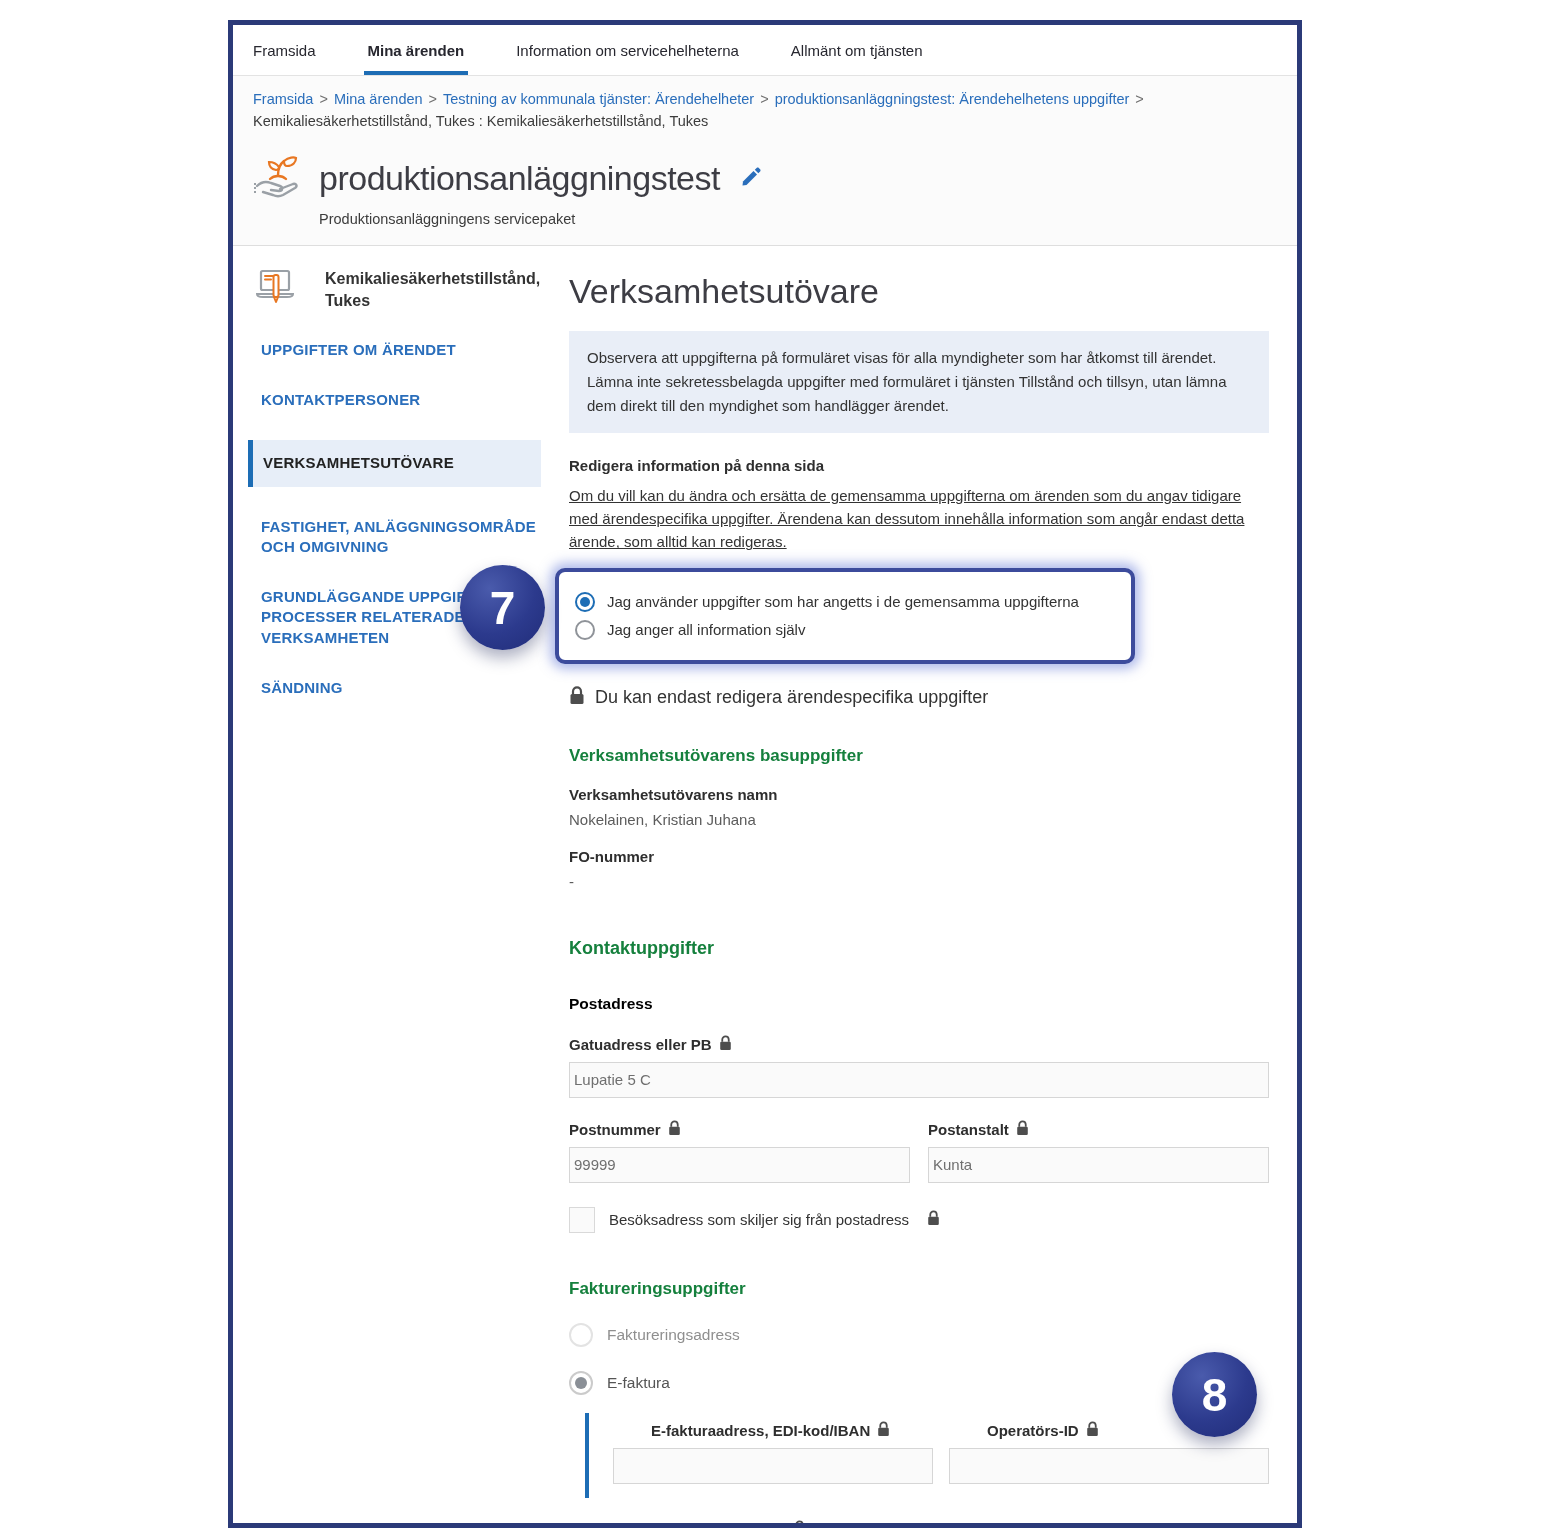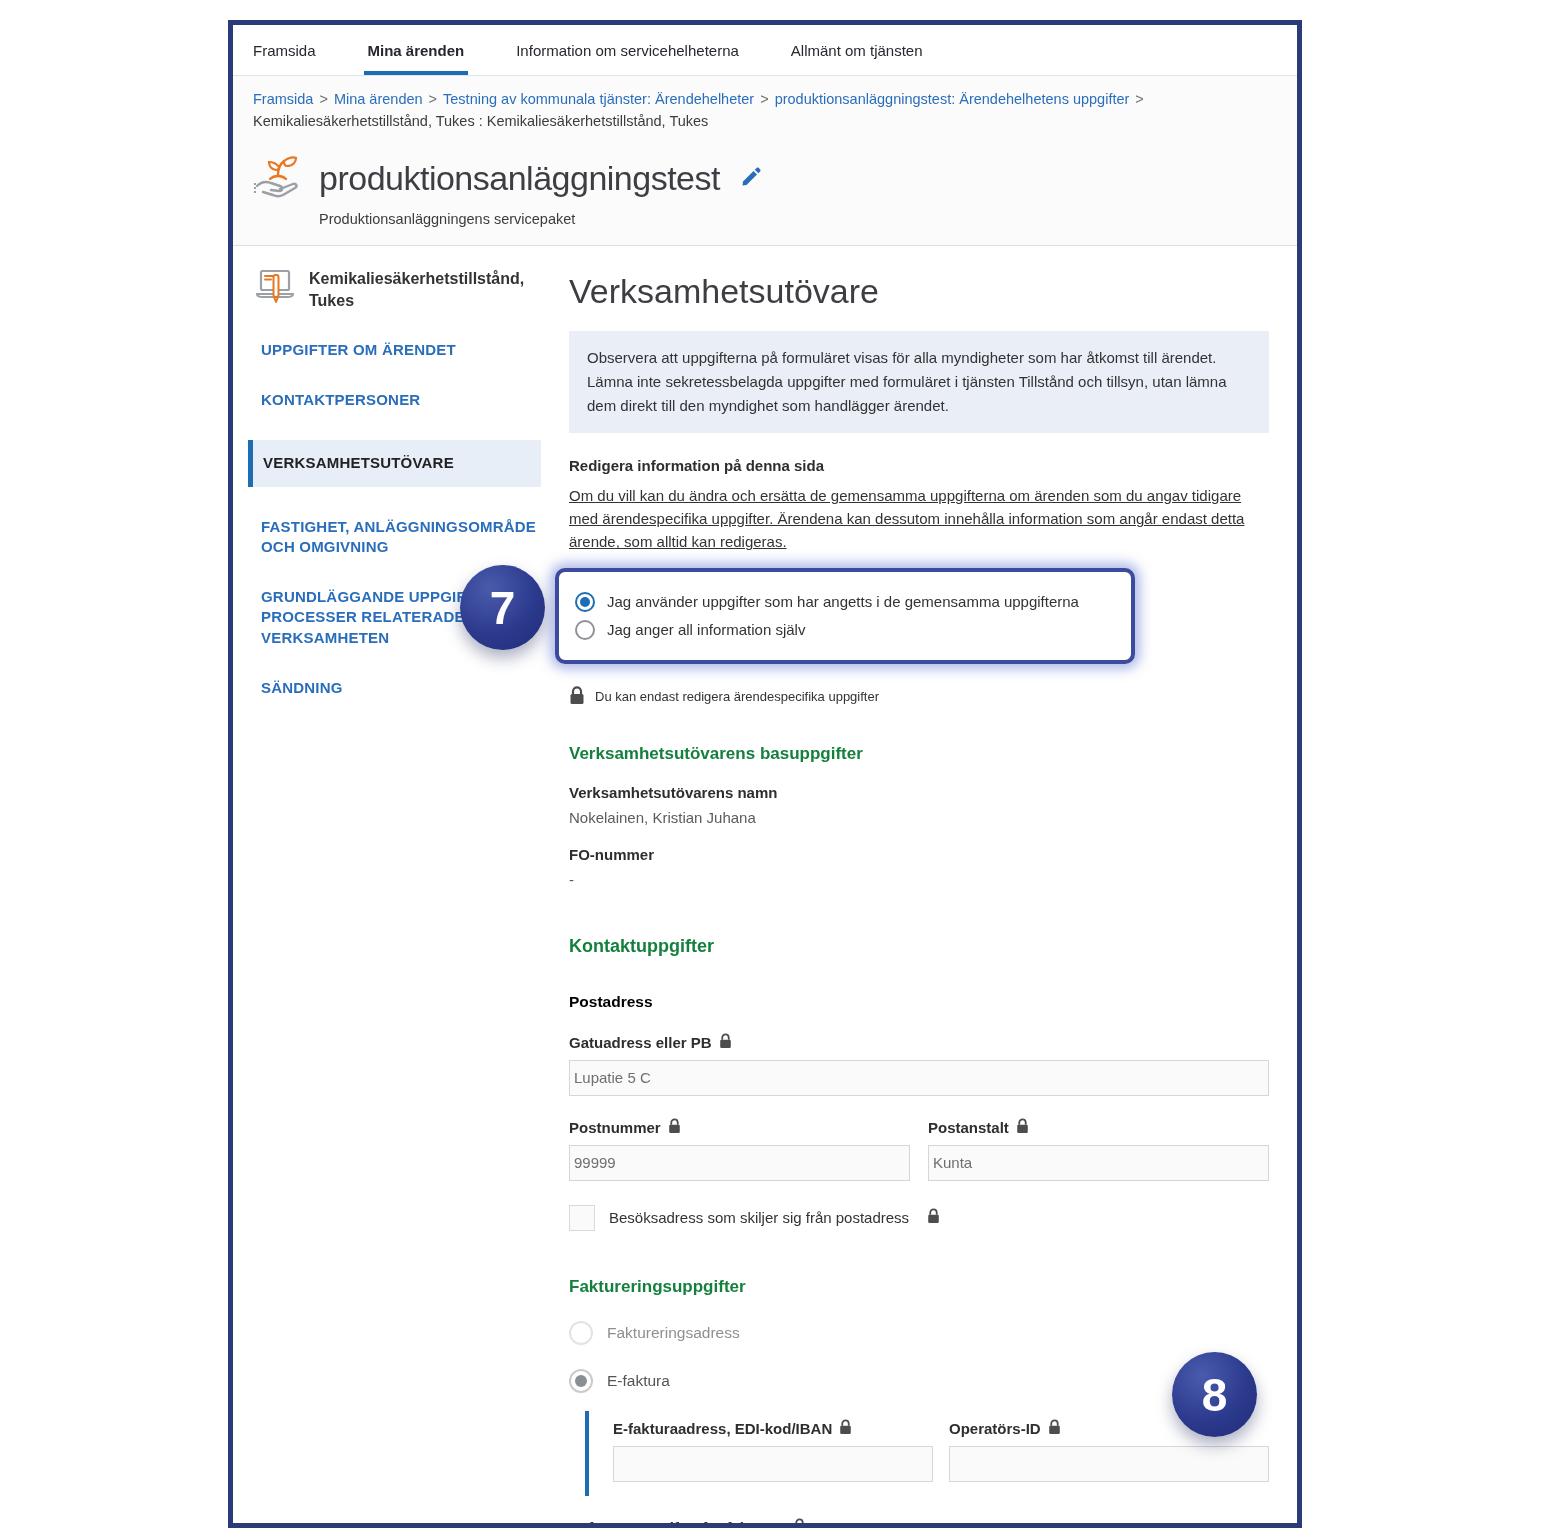--- a/index.html
+++ b/index.html
@@ -44,21 +44,21 @@
   .pagehead h1 {
     font-size:34px; font-weight:400; color:#3d3d44; letter-spacing:-0.5px;
   }
   .pagehead .sub { font-size:14.5px; color:#3c3c3c; margin:6px 0 0 66px; }
   .edit-pencil { margin-left:4px; }
 
   
   .content { display:flex; border-top:1px solid #dedede; background:#fff; min-height:1290px; }
 
   .sidebar { width:326px; flex:0 0 326px; padding:20px 18px 20px 15px; }
-  .case-title { display:flex; gap:12px; padding-left:5px; margin-bottom:28px; }
+  .case-title { display:flex; gap:28px; padding-left:5px; margin-bottom:28px; }
   .case-title .txt { font-weight:bold; font-size:16px; color:#333; line-height:1.35; padding-top:2px; }
   .side-item {
     display:block; color:#2a6ebb; font-weight:bold; font-size:15px;
     line-height:1.35; letter-spacing:0.2px; margin:0 0 30px 0;
     padding-left:13px; cursor:pointer; text-decoration:none;
   }
   .side-item.active {
     color:#222; background:#e7eef8; border-left:5px solid #1d6db5;
     padding:13px 10px 13px 10px; margin-left:0;
   }
@@ -83,21 +83,21 @@
   .radio-row { display:flex; align-items:center; gap:12px; margin:8px 0; }
   .radio { width:20px; height:20px; border-radius:50%; background:#fff; position:relative; flex:0 0 20px; }
   .radio.sel { border:2px solid #1d6db5; }
   .radio.sel::after {
     content:""; position:absolute; left:3px; top:3px; width:10px; height:10px;
     border-radius:50%; background:#1d6db5;
   }
   .radio.unsel { border:2px solid #8f9399; }
   .radio-row .lbl { font-size:15px; color:#333; }
 
-  .locknote { display:flex; align-items:center; gap:10px; margin-top:22px; font-size:13px; color:#333; }
+  .locknote { display:flex; align-items:center; gap:10px; margin-top:22px; font-size:18px; color:#333; }
 
   .section-h { font-weight:bold; font-size:17px; color:#15803d; margin-top:36px; }
   .field { margin-top:20px; }
   .field .val { font-size:15px; color:#5c5c5c; margin-top:8px; }
 
   .sub-h { font-weight:bold; font-size:15.5px; color:#000000; margin-top:36px; }
 
   .input-label { display:flex; align-items:center; gap:7px; font-weight:bold; font-size:15px; color:#2e2e2e; margin-top:22px; margin-bottom:8px; }
   input.txt {
     width:100%; height:36px; background:#fafafa; border:1px solid #d6d6d6;
@@ -120,21 +120,21 @@
     border-radius:50%; background:#8a8f96;
   }
   .bill-lbl-dim { font-size:15.5px; color:#8f8f8f; }
   .bill-lbl { font-size:15.5px; color:#555; }
 
   .subsection {
     border-left:4px solid #1d6db5; margin:18px 0 0 16px; padding:4px 0 14px 24px;
     max-width:687px;
   }
   .subsection .two-col { column-gap:16px; max-width:663px; }
-  .subsection .input-label { margin-top:4px; }
+  .subsection .input-label { margin-top:4px;margin-left:38px; }
 
   
   .callout {
     position:absolute; width:85px; height:85px; border-radius:50%;
     background:radial-gradient(circle at 35% 28%, #4a5bac 0%, #2c3a8d 55%, #202c78 100%);
     color:#fff; font-size:46px; font-weight:bold;
     display:flex; align-items:center; justify-content:center;
     box-shadow:0 8px 16px rgba(20,30,80,0.35); z-index:10;
   }
   .callout.c7 { left:227px; top:540px; }

